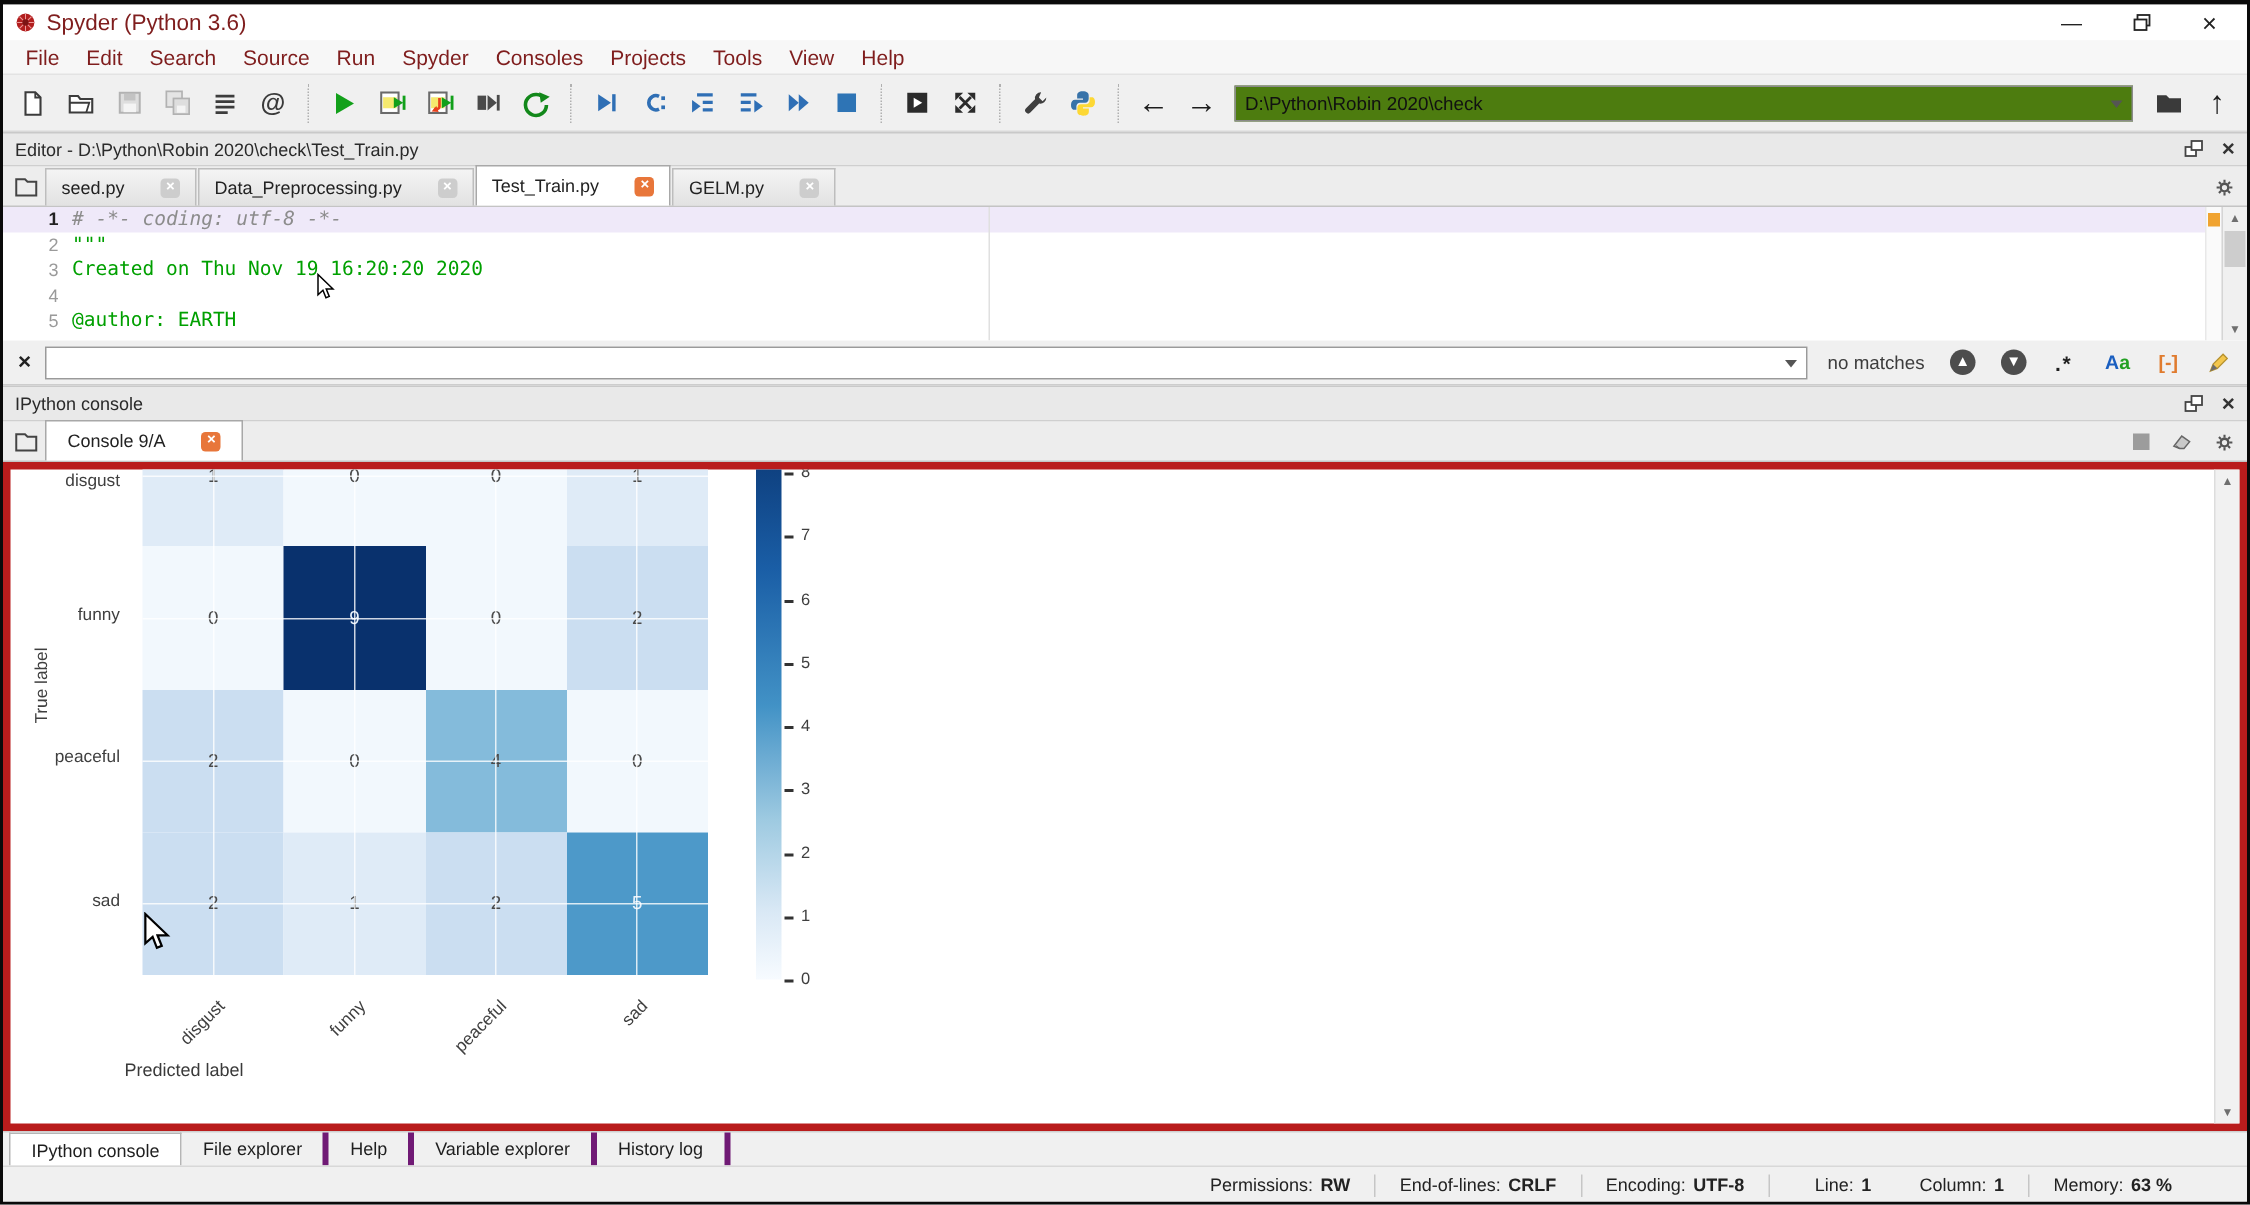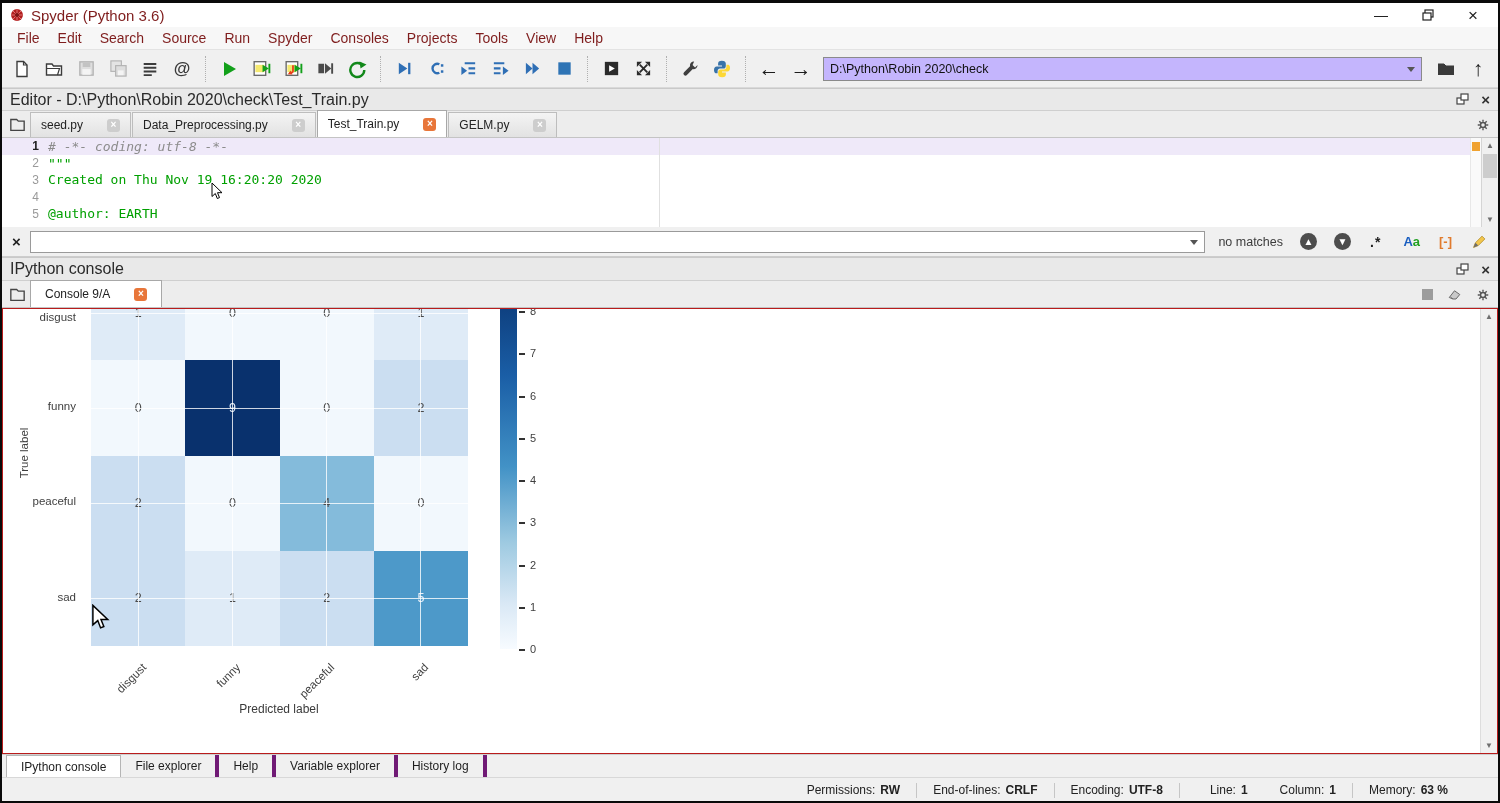--- a/index.html
+++ b/index.html
@@ -16,28 +16,28 @@
   
   .menubar { height:23px; background:#f7f7f7; display:flex; align-items:center; padding-left:6px; border-bottom:1px solid #e3e3e3; flex:0 0 auto; }
   .menu-item { font-size:14px; color:#7f1d1d; padding:3px 9px; }
 
   
   .toolbar { height:38px; background:#f0f0f0; display:flex; align-items:center; padding:0 6px; gap:4px; border-bottom:1px solid #d9d9d9; flex:0 0 auto; }
   .tbtn { width:28px; height:28px; display:flex; align-items:center; justify-content:center; border-radius:2px; }
   .tsep { width:1px; height:26px; border-left:1px dotted #b0b0b0; margin:0 5px; }
   .at-glyph { font-size:17px; font-weight:bold; color:#3a3a3a; }
   .nav-arrow { font-size:21px; font-weight:bold; color:#1c1c1c; line-height:1; }
-  .path-combo { flex:1; height:24px; margin:0 6px 0 4px; background:#c4b5fd; border:1px solid #8a8a8a; position:relative; display:flex; align-items:center; }
+  .path-combo { flex:1; height:24px; margin:0 6px 0 4px; background:#4d7c0f; border:1px solid #8a8a8a; position:relative; display:flex; align-items:center; }
   .path-combo input { border:none; outline:none; width:100%; height:100%; font-size:12.5px; color:#111; padding:0 22px 0 6px; font-family:"Liberation Sans",sans-serif; background:transparent; }
   .combo-chevron { position:absolute; right:6px; top:9px; width:0; height:0; border-left:4px solid transparent; border-right:4px solid transparent; border-top:5px solid #555; }
 
   
   .pane-header { height:23px; background:#e9e9e9; border-top:1px solid #c9c9c9; border-bottom:1px solid #cfcfcf; display:flex; align-items:center; padding:0 8px; flex:0 0 auto; }
   .pane-header.tall { height:24px; }
-  .pane-title { font-size:16px; color:#2a2a2a; }
+  .pane-title { font-size:12px; color:#2a2a2a; }
   .pane-icons { margin-left:auto; display:flex; align-items:center; gap:12px; }
   .close-x { font-size:15px; font-weight:bold; color:#333; line-height:1; }
 
   
   .tabbar { height:27px; background:#ededed; display:flex; align-items:flex-end; padding-left:2px; border-bottom:1px solid #c4c4c4; flex:0 0 auto; position:relative; }
   .browse-btn { width:26px; height:24px; display:flex; align-items:center; justify-content:center; margin-bottom:1px; }
   .tab { height:25px; display:flex; align-items:center; gap:24px; padding:0 10px; font-size:12px; color:#222; background:linear-gradient(#f4f4f4,#e2e2e2); border:1px solid #bdbdbd; border-bottom:none; margin-right:1px; }
   .tab.active { background:#fff; height:27px; border-color:#a8a8a8; position:relative; z-index:2; }
   .tab-close { width:13px; height:13px; border-radius:3px; background:#cdcdcd; color:#fff; font-size:10px; font-weight:bold; display:flex; align-items:center; justify-content:center; line-height:1; }
   .tab-close.orange { background:#e8763a; }
@@ -68,31 +68,31 @@
   .find-input-wrap { flex:1; height:22px; max-width:1205px; background:#fff; border:1px solid #9a9a9a; position:relative; }
   .find-input-wrap input { width:100%; height:100%; border:none; outline:none; padding:0 20px 0 6px; font-size:12px; background:transparent; }
   .find-status { font-size:12.5px; color:#3c3c3c; margin-left:4px; white-space:nowrap; }
   .circle-btn { width:17px; height:17px; border-radius:50%; background:#4d4d4d; color:#fff; font-size:10px; display:flex; align-items:center; justify-content:center; margin-left:8px; }
   .regex-label { font-size:14px; font-weight:bold; color:#1f1f1f; margin-left:10px; letter-spacing:1px; }
   .case-label { font-size:13px; font-weight:bold; margin-left:13px; }
   .case-label .A { color:#1b5fc0; } .case-label .a { color:#22a022; }
   .word-label { font-size:13px; font-weight:bold; color:#e07b2e; margin-left:10px; }
 
   
-  .console-content { height:446px; background:#fff; border:1px solid #b91c1c; position:relative; overflow:hidden; flex:0 0 auto; }
+  .console-content { height:446px; background:#fff; border:5px solid #b91c1c; position:relative; overflow:hidden; flex:0 0 auto; }
   .cm-cells { position:absolute; left:88px; top:-44px; width:377px; height:381px; display:grid; grid-template-columns:repeat(4,1fr); grid-template-rows:repeat(4,1fr); }
   .cm-cell { display:flex; align-items:center; justify-content:center; font-size:12.5px; color:#4a4a4a; font-family:"Liberation Sans",sans-serif; }
   .gl { position:absolute; background:rgba(255,255,255,0.8); }
   .row-label { position:absolute; left:0; width:80px; text-align:right; padding-right:7px; font-size:11.5px; color:#3f3f3f; }
   .ylab { position:absolute; left:-34px; top:138px; width:110px; text-align:center; font-size:11.5px; color:#3f3f3f; transform:rotate(-90deg); }
   .cbar { position:absolute; left:497px; top:-40px; width:17px; height:380px; background:linear-gradient(to bottom,#08306b 0%,#1a5ea6 28%,#4292c6 52%,#9ecae1 72%,#d9e8f5 88%,#f7fbff 100%); }
   .cbar-tick { position:absolute; left:516px; width:6px; height:1.6px; background:#333; }
   .cbar-lab { position:absolute; left:527px; font-size:11px; color:#3f3f3f; }
   .xlab { position:absolute; width:70px; text-align:right; font-size:11.5px; color:#3f3f3f; transform:rotate(-45deg); transform-origin:100% 0; }
-  .xaxis-title { position:absolute; left:76px; width:400px; text-align:center; font-size:12px; color:#3a3a3a; }
+  .xaxis-title { position:absolute; left:76px; width:400px; font-size:12px; color:#3a3a3a; }
   .cursor-abs { position:absolute; pointer-events:none; }
   .con-scrollbar { position:absolute; right:0; top:0; bottom:0; width:17px; background:#f1f1f1; border-left:1px solid #ddd; }
 
   
   .bottom-tabbar { height:23px; background:#f0f0f0; border-top:1px solid #cfcfcf; display:flex; align-items:stretch; padding-left:4px; flex:0 0 auto; }
   .btab { display:flex; align-items:center; padding:0 14px; font-size:12px; color:#1e1e1e; border-right:4px solid #701a75; }
   .btab.active { background:#fff; border:1px solid #b5b5b5; border-bottom:none; font-weight:normal; }
 
   
   .statusbar { height:25px; background:#f0f0f0; border-top:1px solid #d8d8d8; display:flex; align-items:center; justify-content:flex-end; gap:0; padding-right:34px; font-size:12px; color:#222; flex:0 0 auto; }

